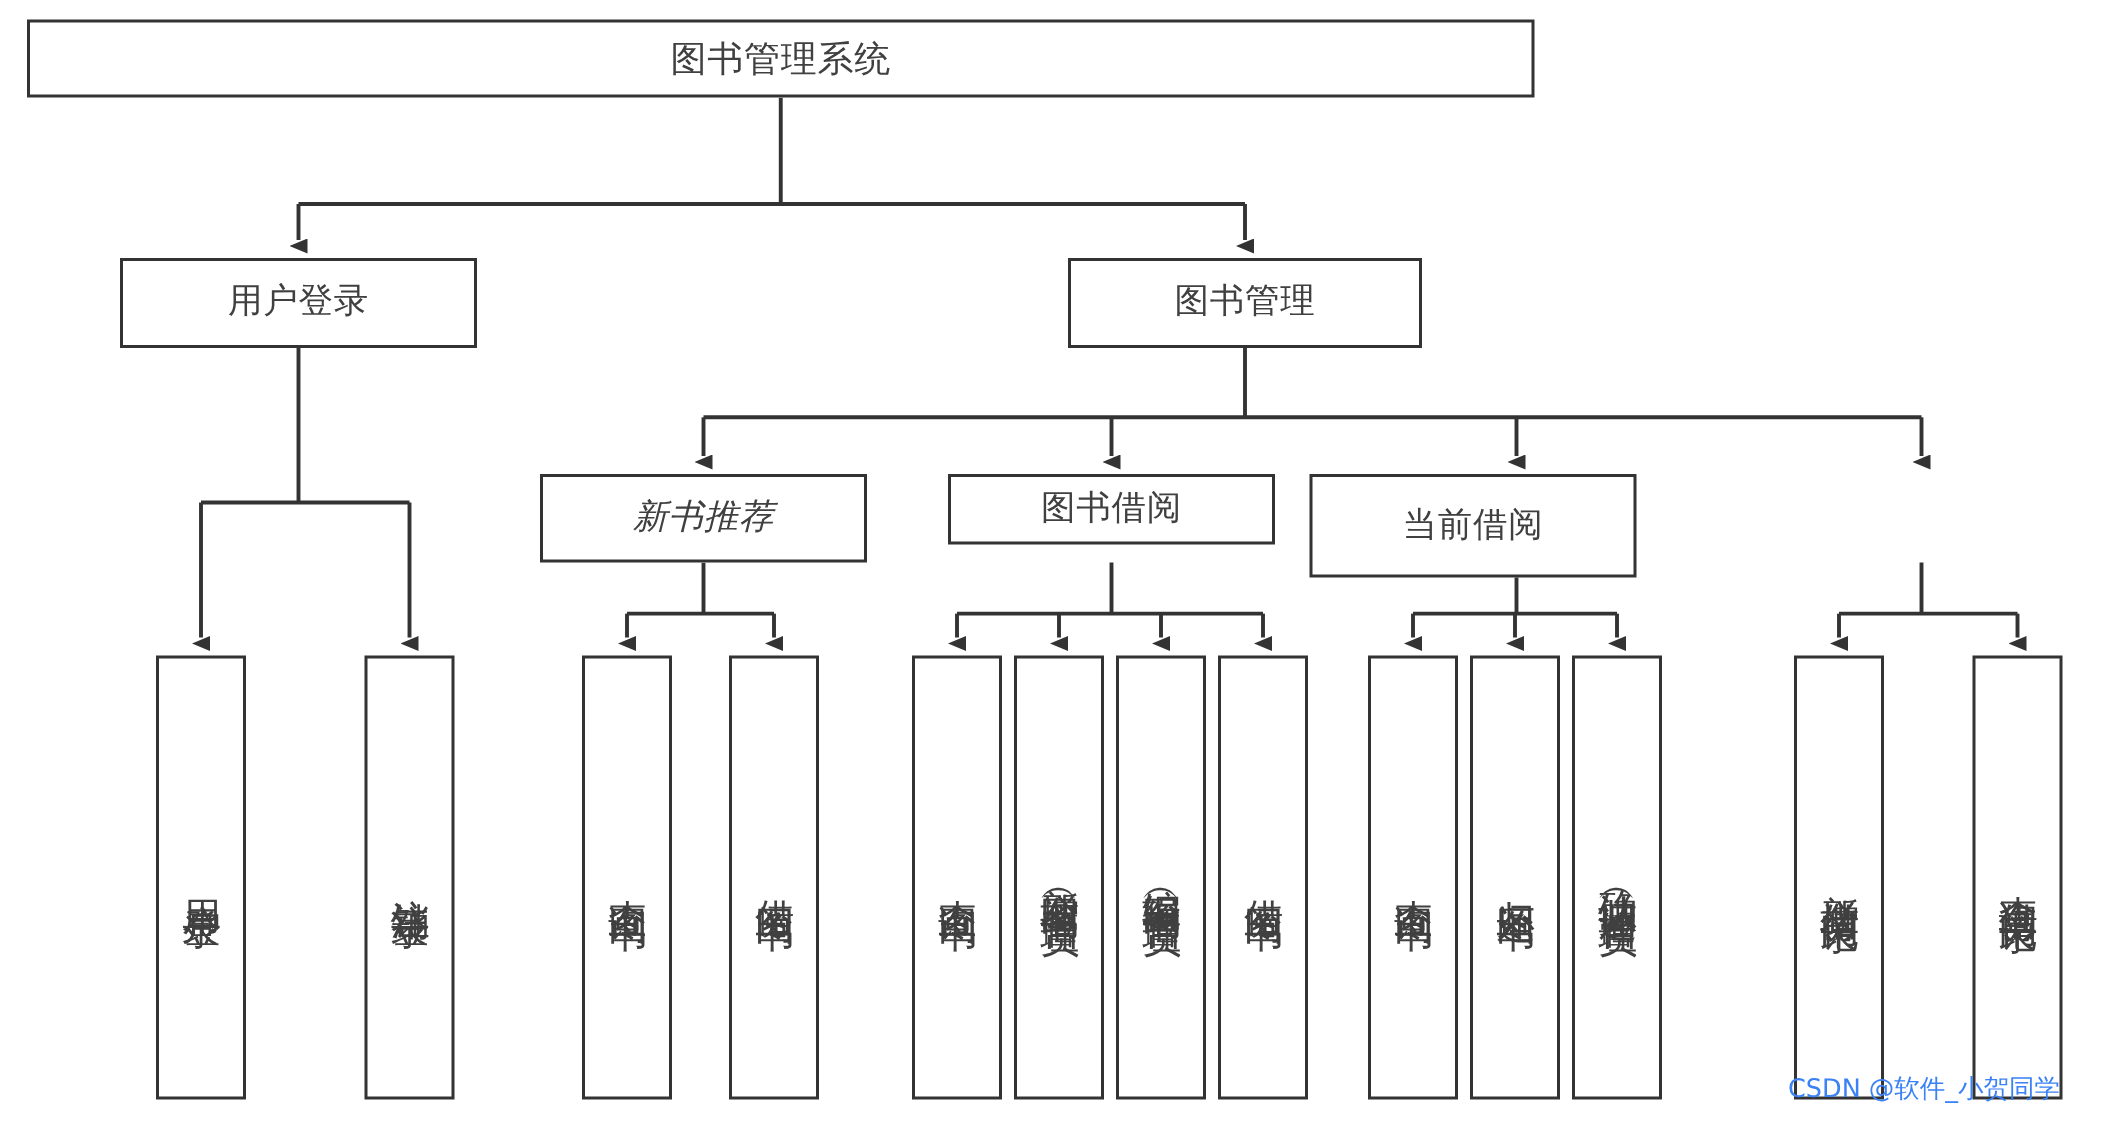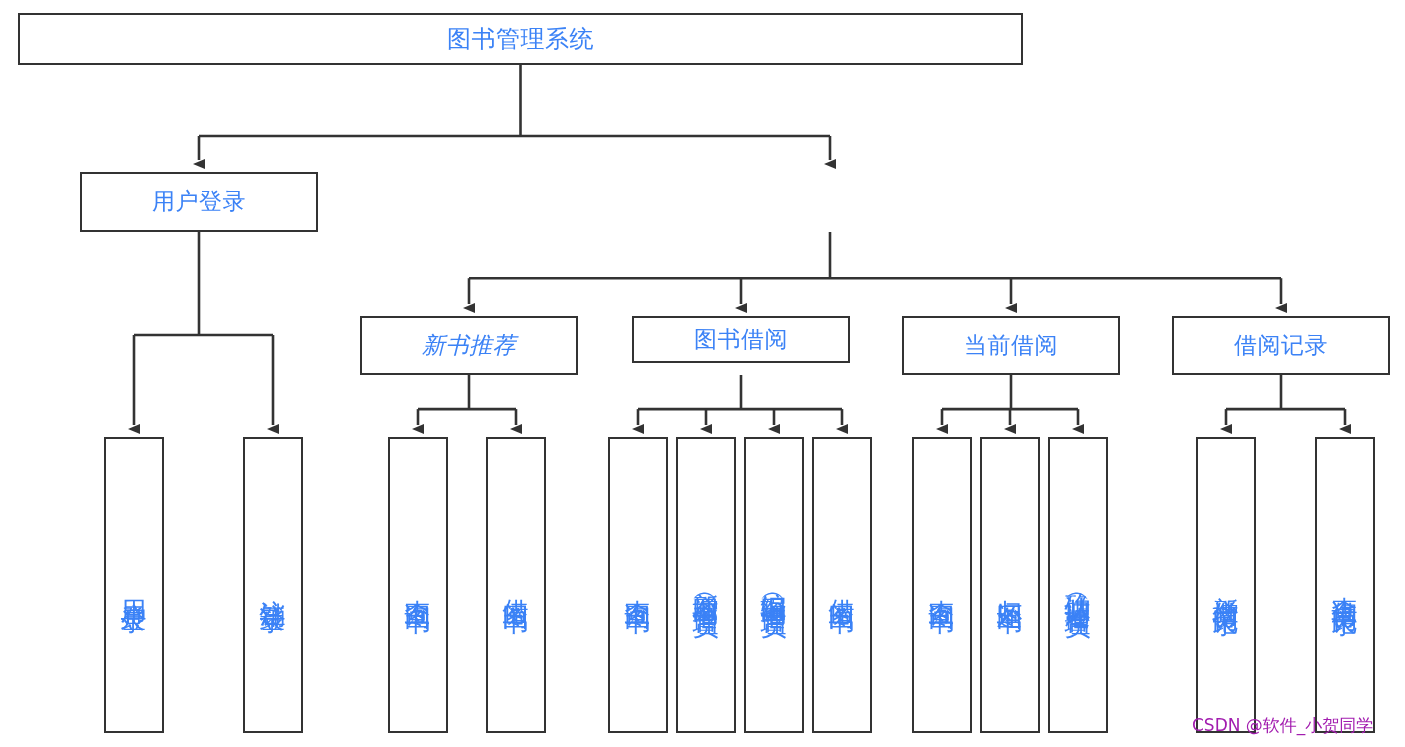--- a/index.html
+++ b/index.html
@@ -30,21 +30,21 @@
     position: absolute;
     box-sizing: border-box;
     background: #ffffff;
     border: 2px solid #333333;
     display: flex;
     align-items: center;
     justify-content: center;
     z-index: 2;
   }
   .node-label {
-    color: #3b82f6;
+    color: #404040;
     text-align: left;
     line-height: 1.18;
     white-space: pre;
   }
   
   .node.horiz .node-label {
     font-size: 23px;
     letter-spacing: 0.5px;
   }
   .node.root .node-label {
@@ -61,21 +61,21 @@
     text-orientation: upright;
     font-size: 26px;
     letter-spacing: 3px;
     line-height: 1;
   }
   #watermark {
     position: absolute;
     left: 1192px;
     top: 714px;
     font-size: 17px;
-    color: #a21caf;
+    color: #3b82f6;
     white-space: nowrap;
     z-index: 5;
     font-family: "DejaVu Sans", "Liberation Sans", sans-serif;
   }
 </style>
 </head>
 <body>
 
 <div id="diagram-root">
 
@@ -122,32 +122,32 @@
       </g>
   </svg>
 
   <div class="node root horiz" style="left: 18px; top: 13px; width: 1005px; height: 52px;">
     <span class="node-label">图书管理系统</span>
   </div>
 
   <div class="node horiz" style="left: 80px; top: 172px; width: 238px; height: 60px;">
     <span class="node-label">用户登录</span>
   </div>
+  <div class="node horiz" style="left: 712px; top: 172px; width: 236px; height: 60px;">
+    <span class="node-label">图书管理</span>
+  </div>
 
   <div class="node horiz" style="left: 360px; top: 316px; width: 218px; height: 59px; font-style: italic;">
     <span class="node-label">新书推荐</span>
   </div>
   <div class="node horiz" style="left: 632px; top: 316px; width: 218px; height: 47px;">
     <span class="node-label">图书借阅</span>
   </div>
-  <div class="node horiz" style="left: 902px; top: 316px; width: 218px; height: 59px;">
+  <div class="node horiz" style="left: 873px; top: 316px; width: 218px; height: 69px;">
     <span class="node-label">当前借阅</span>
-  </div>
-  <div class="node horiz" style="left: 1172px; top: 316px; width: 218px; height: 59px;">
-    <span class="node-label">借阅记录</span>
   </div>
 
   <div class="node vert" style="left: 104px; top: 437px; width: 60px; height: 296px;">
     <span class="node-label">用户登录</span>
   </div>
   <div class="node vert" style="left: 243px; top: 437px; width: 60px; height: 296px;">
     <span class="node-label">注销登录</span>
   </div>
   <div class="node vert" style="left: 388px; top: 437px; width: 60px; height: 296px;">
     <span class="node-label">查询图书</span>

